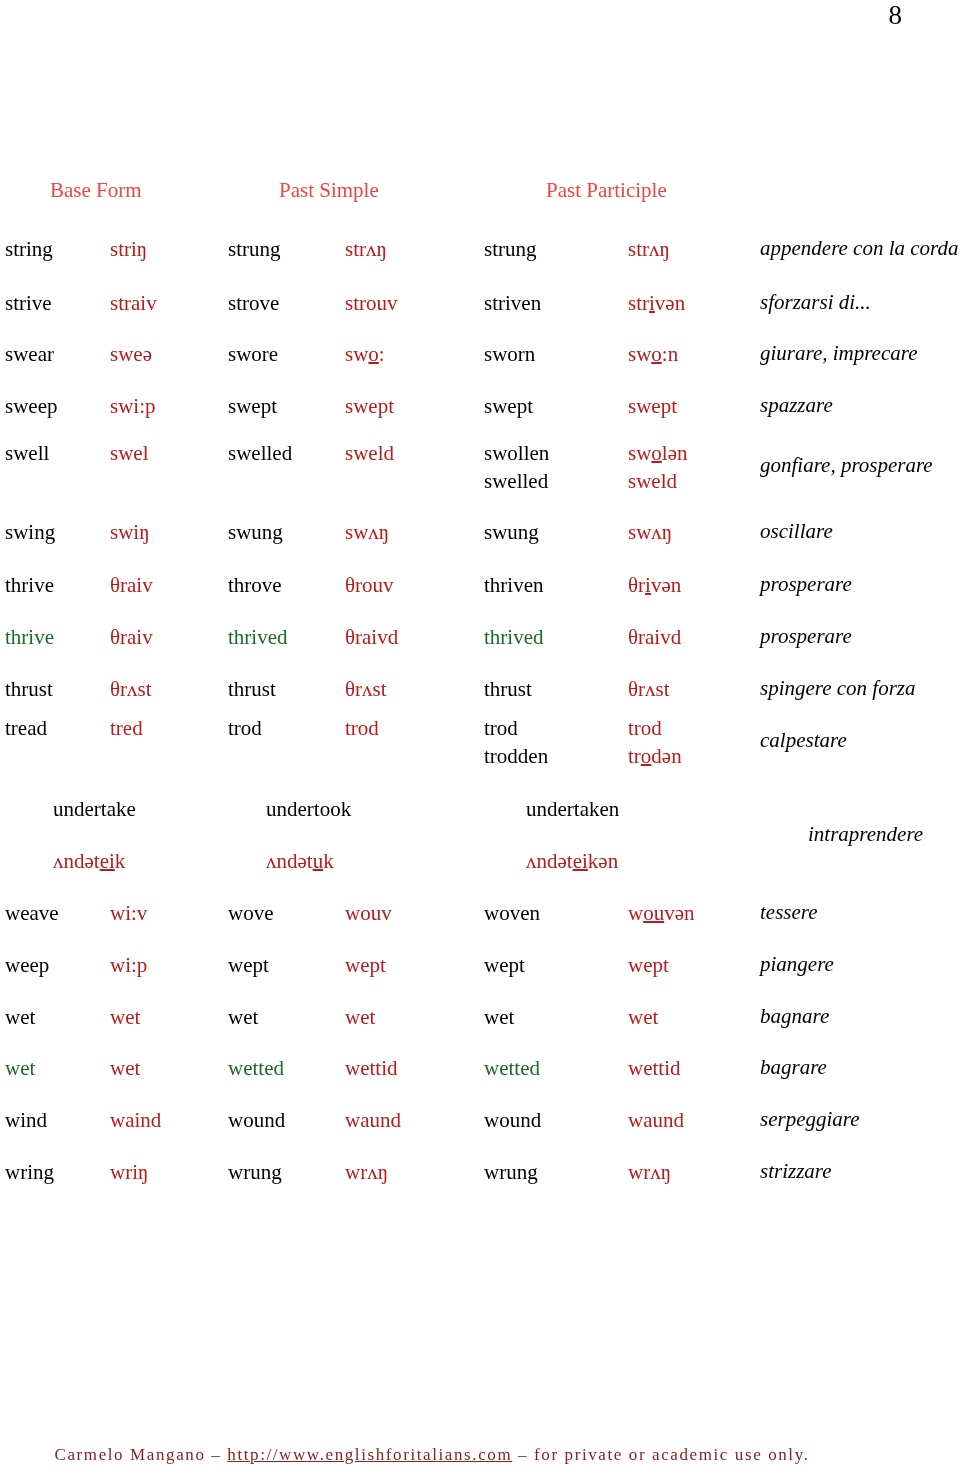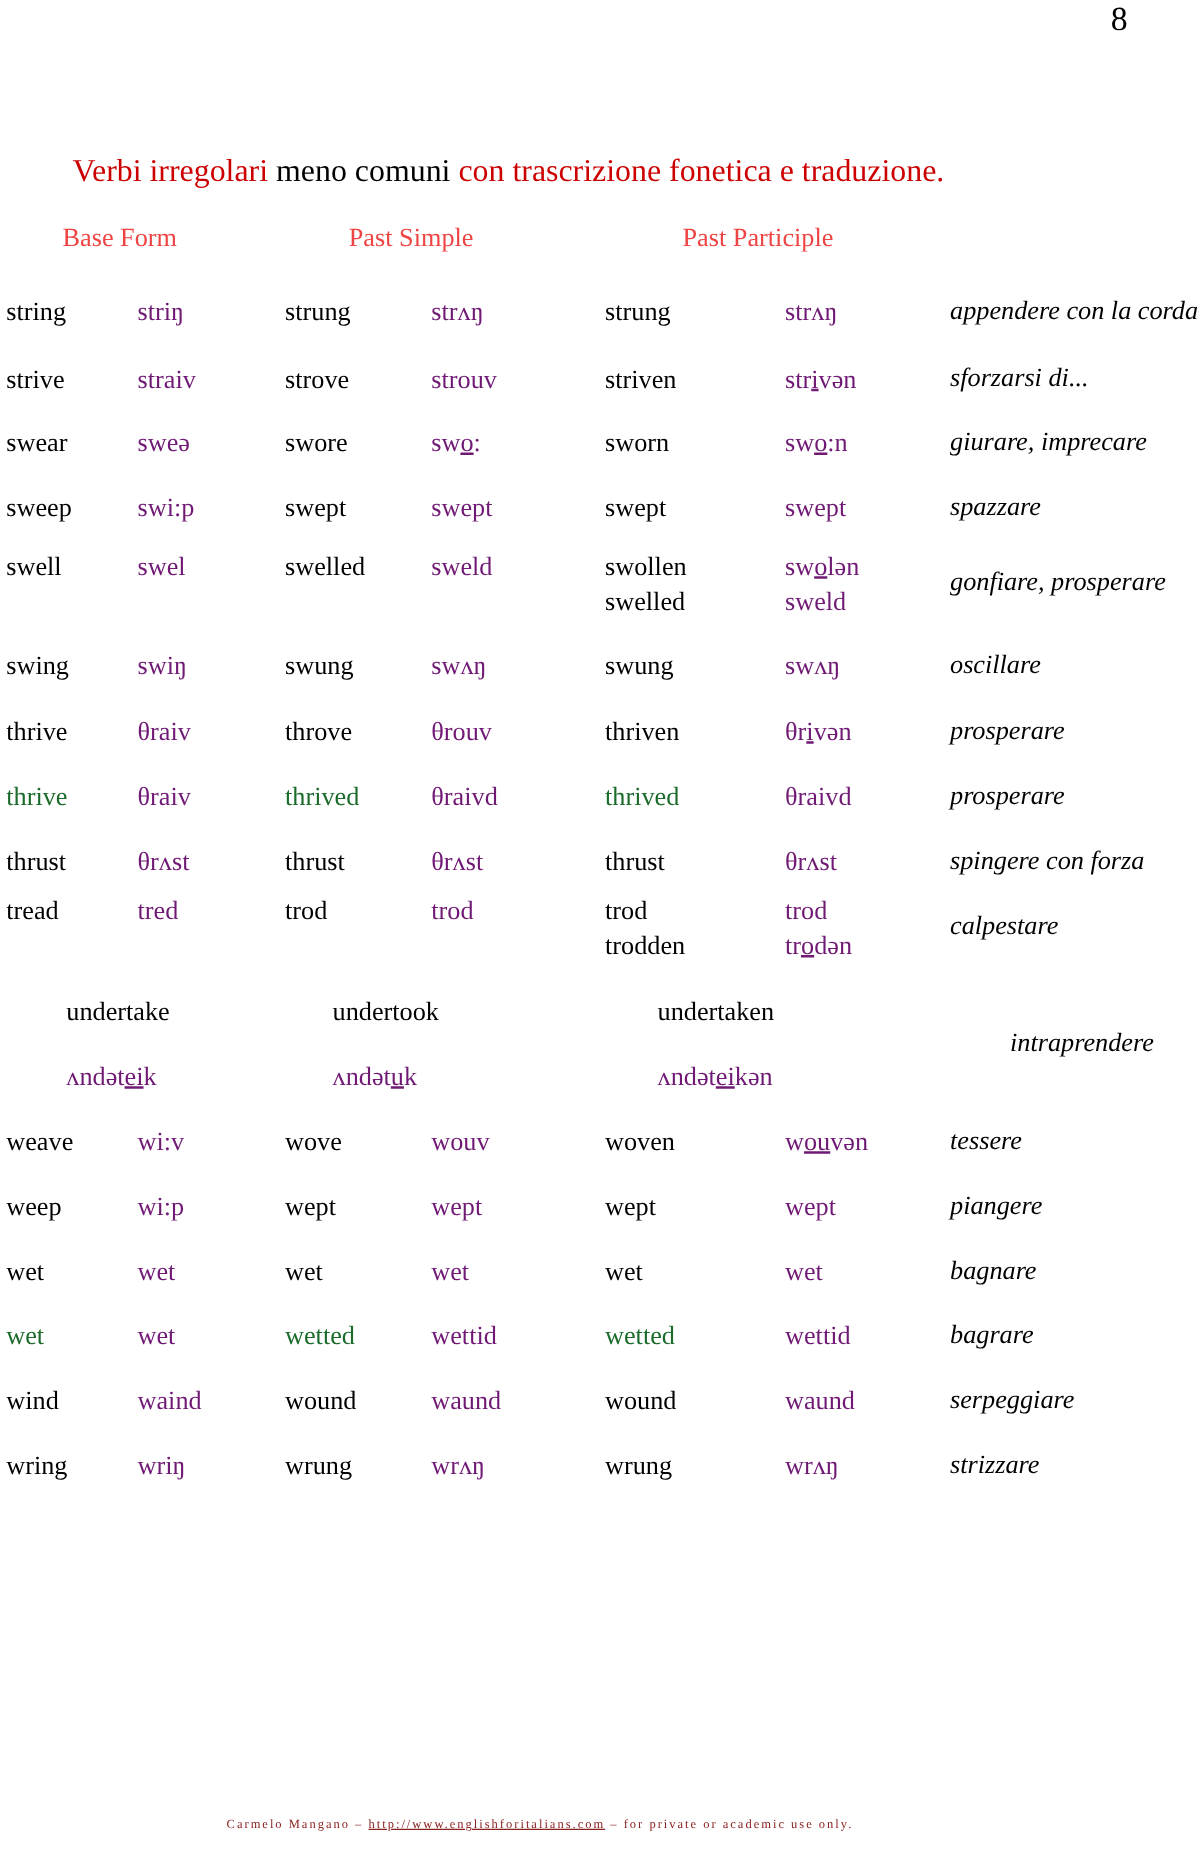--- a/index.html
+++ b/index.html
@@ -86,60 +86,57 @@
   .c1 { left: 5px;   }
   .c2 { left: 110px; }
   .c3 { left: 228px; }
   .c4 { left: 345px; }
   .c5 { left: 484px; }
   .c6 { left: 628px; }
   .c7 { left: 760px; width: 200px; white-space: normal; font-style: italic; line-height: 25px;}
 
   .eng  { color: #000000; }
   .eng.green { color: #1a6b2a; }
-  .pho  { color: #701a75; }
+  .pho  { color: #b91c1c; }
   .tr   { color: #000000; font-style: italic; }
 
   .stack > div + div { margin-top: 2px; }
 
   .u { text-decoration: underline; text-underline-offset: 1px; }
 
   
   .undertake-row .c1 { left: 5px; }
   .undertake-row .c3 { left: 218px; }
   .undertake-row .c5 { left: 478px; }
 
   
   .footer {
     position: absolute;
     bottom: 16px;
     left: 0;
     width: 864px;
     text-align: center;
-    font-size: 10px;
+    font-size: 17px;
     color: #8b2020;
     letter-spacing: 1.6px;
     font-family: "Liberation Serif", "DejaVu Serif", serif;
     margin-top: 32px;
   }
   .footer .link {
     text-decoration: underline;
     color: #8b2020;
   }
 </style>
 </head>
 <body>
 
 <div class="page">
 
   <div class="page-number">8</div>
 
-  <div class="title">
-    <span class="t-red">Verbi  irregolari </span><span class="t-black"> meno comuni </span><span class="t-red">con trascrizione fonetica e traduzione.</span>
-  </div>
 
   <div class="headers">
     <div class="h h-base">Base Form</div>
     <div class="h h-past">Past Simple</div>
     <div class="h h-part">Past Participle</div>
   </div>
 
   <div class="table" id="verb-table">
       <div class="row" style="position: absolute; top: 0px; height: 1px;">
         <div class="cell c1 eng stack">

